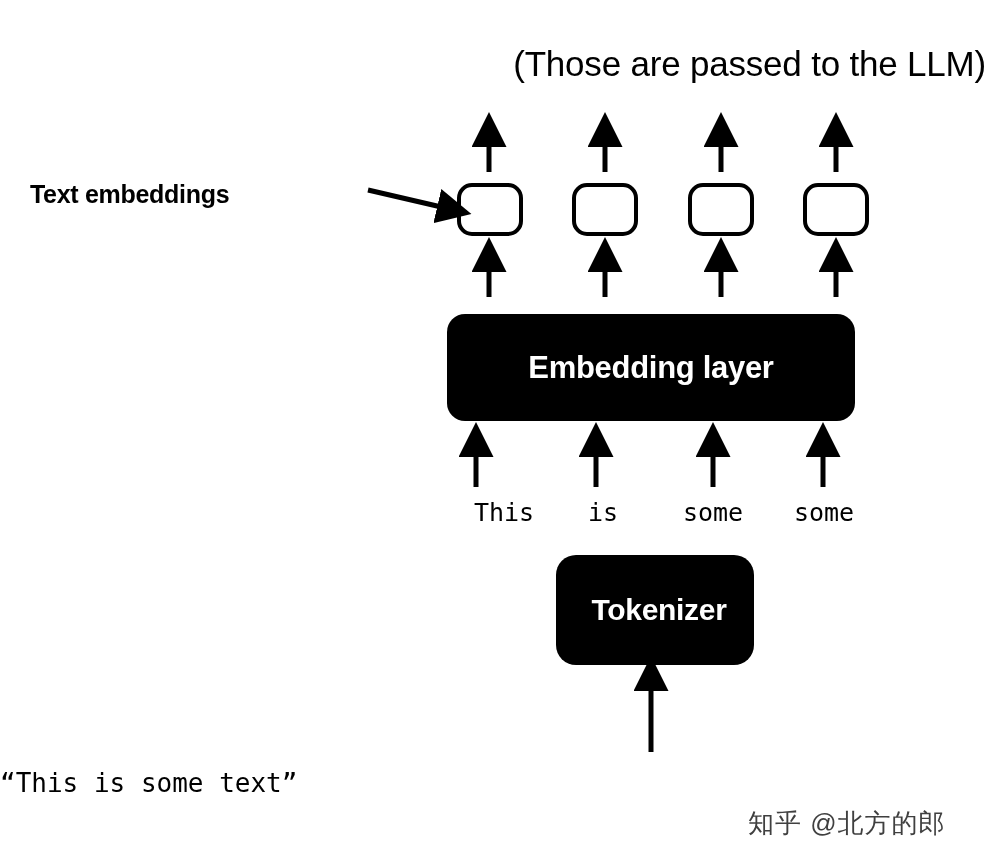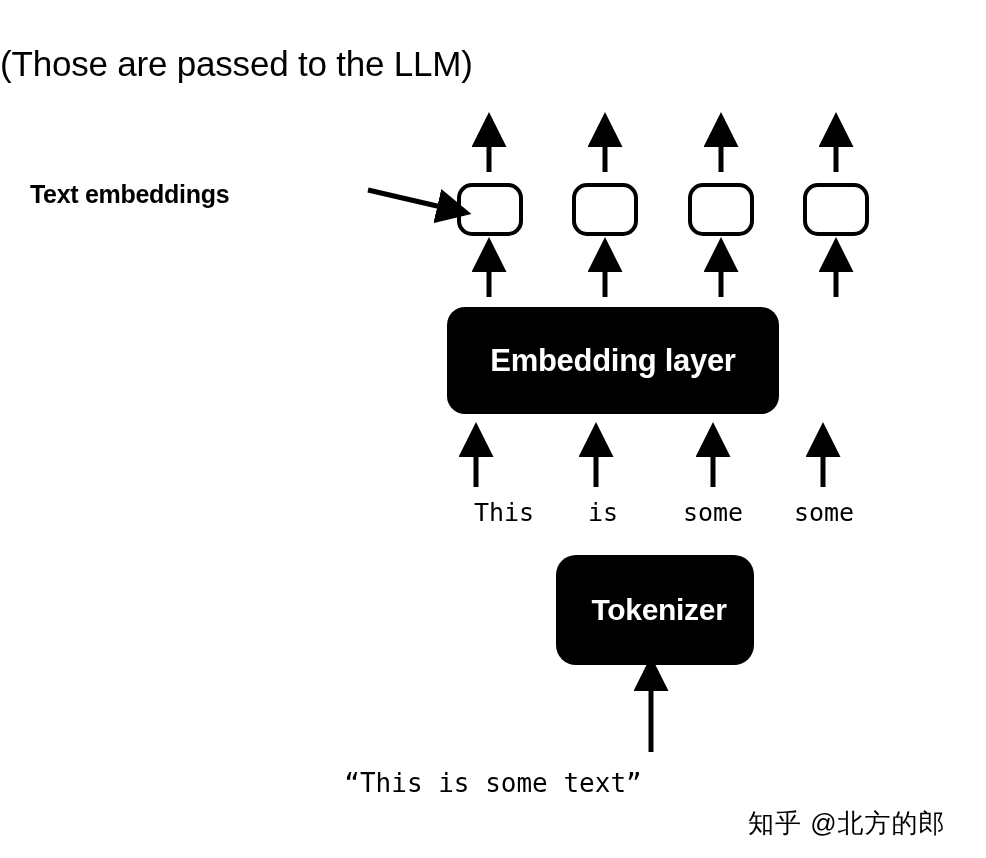--- a/index.html
+++ b/index.html
@@ -18,21 +18,21 @@
     background: #ffffff;
     overflow: hidden;
   }
   .abs { position: absolute; }
 
   
   #title {
     left: 0;
     top: 44px;
     width: 986px;
-    text-align: left;
+    text-align: right;
     font-size: 35px;
     font-weight: 400;
     letter-spacing: -0.2px;
     color: #000;
     white-space: nowrap;
   }
 
   
   #emb-label {
     left: 30px;
@@ -60,22 +60,22 @@
     border-radius: 18px;
     display: flex;
     align-items: center;
     justify-content: center;
     color: #ffffff;
     font-weight: 700;
     letter-spacing: -0.3px;
   }
   #embedding-layer {
     left: 447px;
-    top: 307px;
-    width: 332px;
+    top: 314px;
+    width: 408px;
     height: 107px;
     font-size: 31px;
   }
   #tokenizer {
     left: 556px;
     top: 555px;
     width: 190px;
     height: 110px;
     font-size: 30px;
     border-radius: 20px;
@@ -90,42 +90,42 @@
     text-align: center;
     white-space: nowrap;
     transform: translateX(-50%);
   }
 
   
   #input-string {
     left: 0;
     top: 768px;
     width: 986px;
-    text-align: center;
+    text-align: left;
     font-family: "DejaVu Sans Mono", "Liberation Mono", monospace;
     font-size: 26px;
     color: #000;
     white-space: nowrap;
   }
 
   
   #arrows {
     left: 0;
     top: 0;
     width: 986px;
     height: 858px;
     pointer-events: none;
   }
 
   
   #watermark {
     left: 748px;
     top: 806px;
     font-size: 26px;
-    color: #000000;
+    color: #404040;
     white-space: nowrap;
     letter-spacing: 1px;
   }
 </style>
 </head>
 <body>
 
 <div id="canvas">
 
   <div class="abs" id="title">(Those are passed to the LLM)</div>

